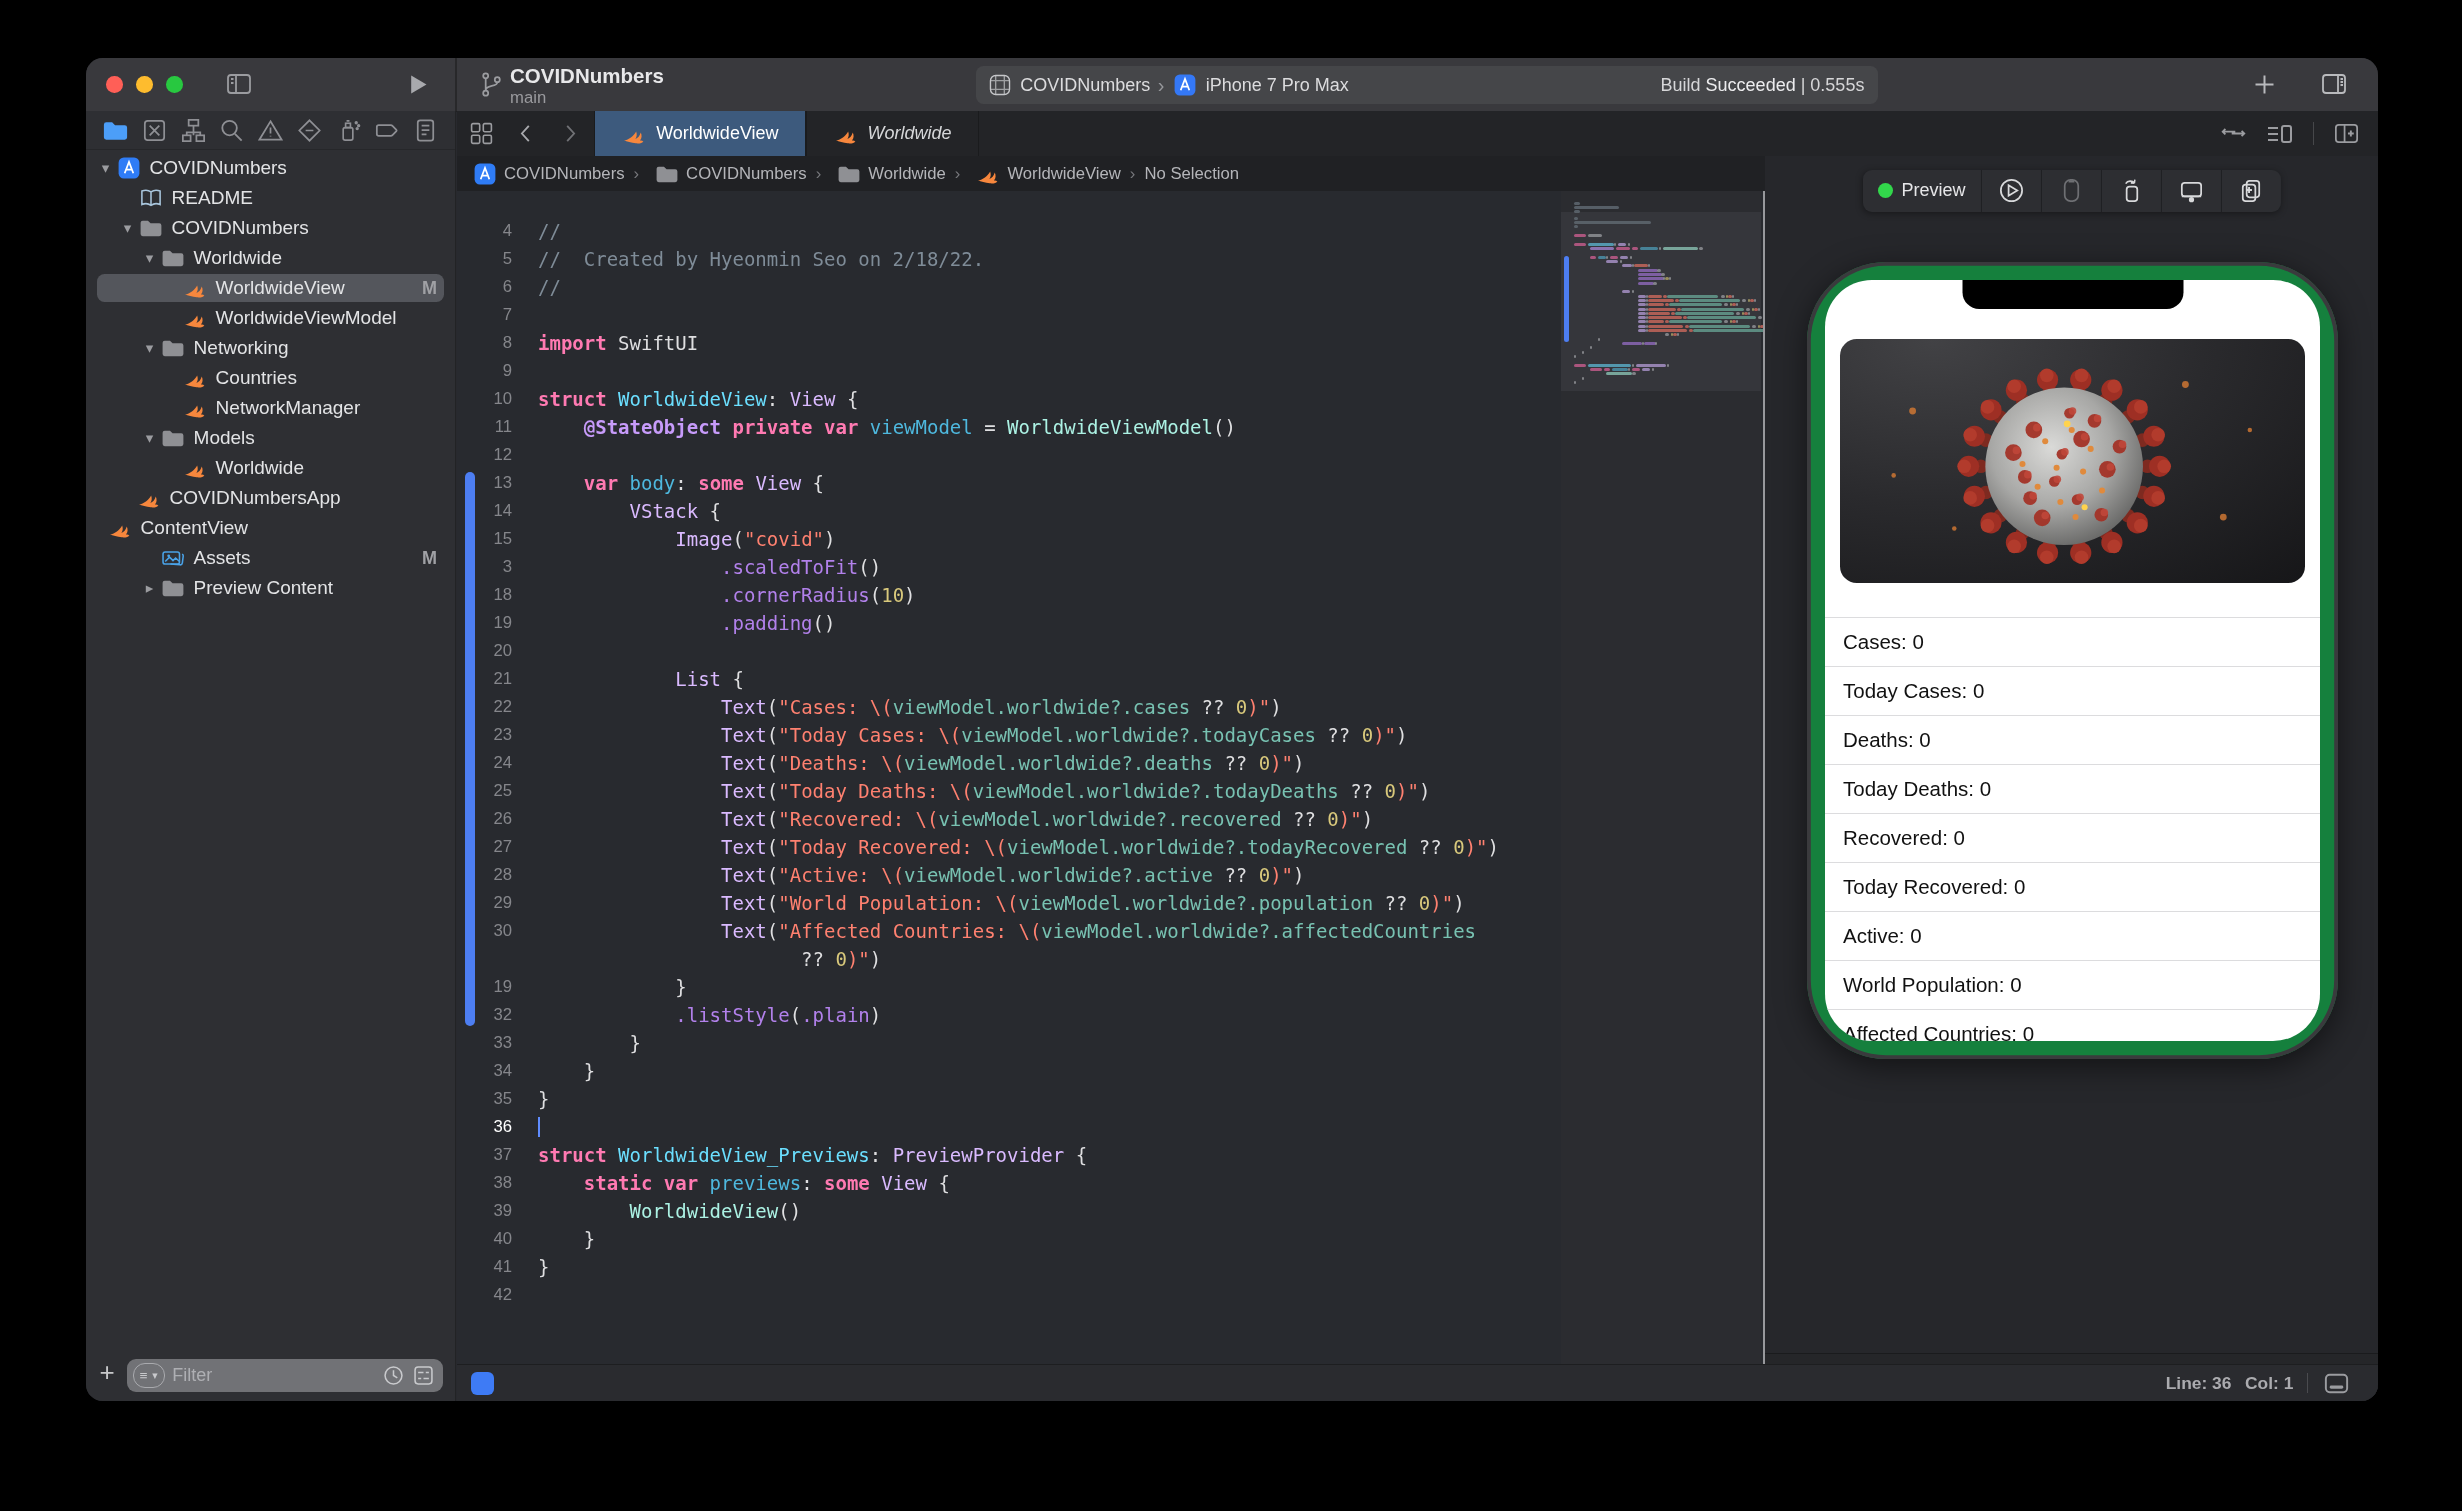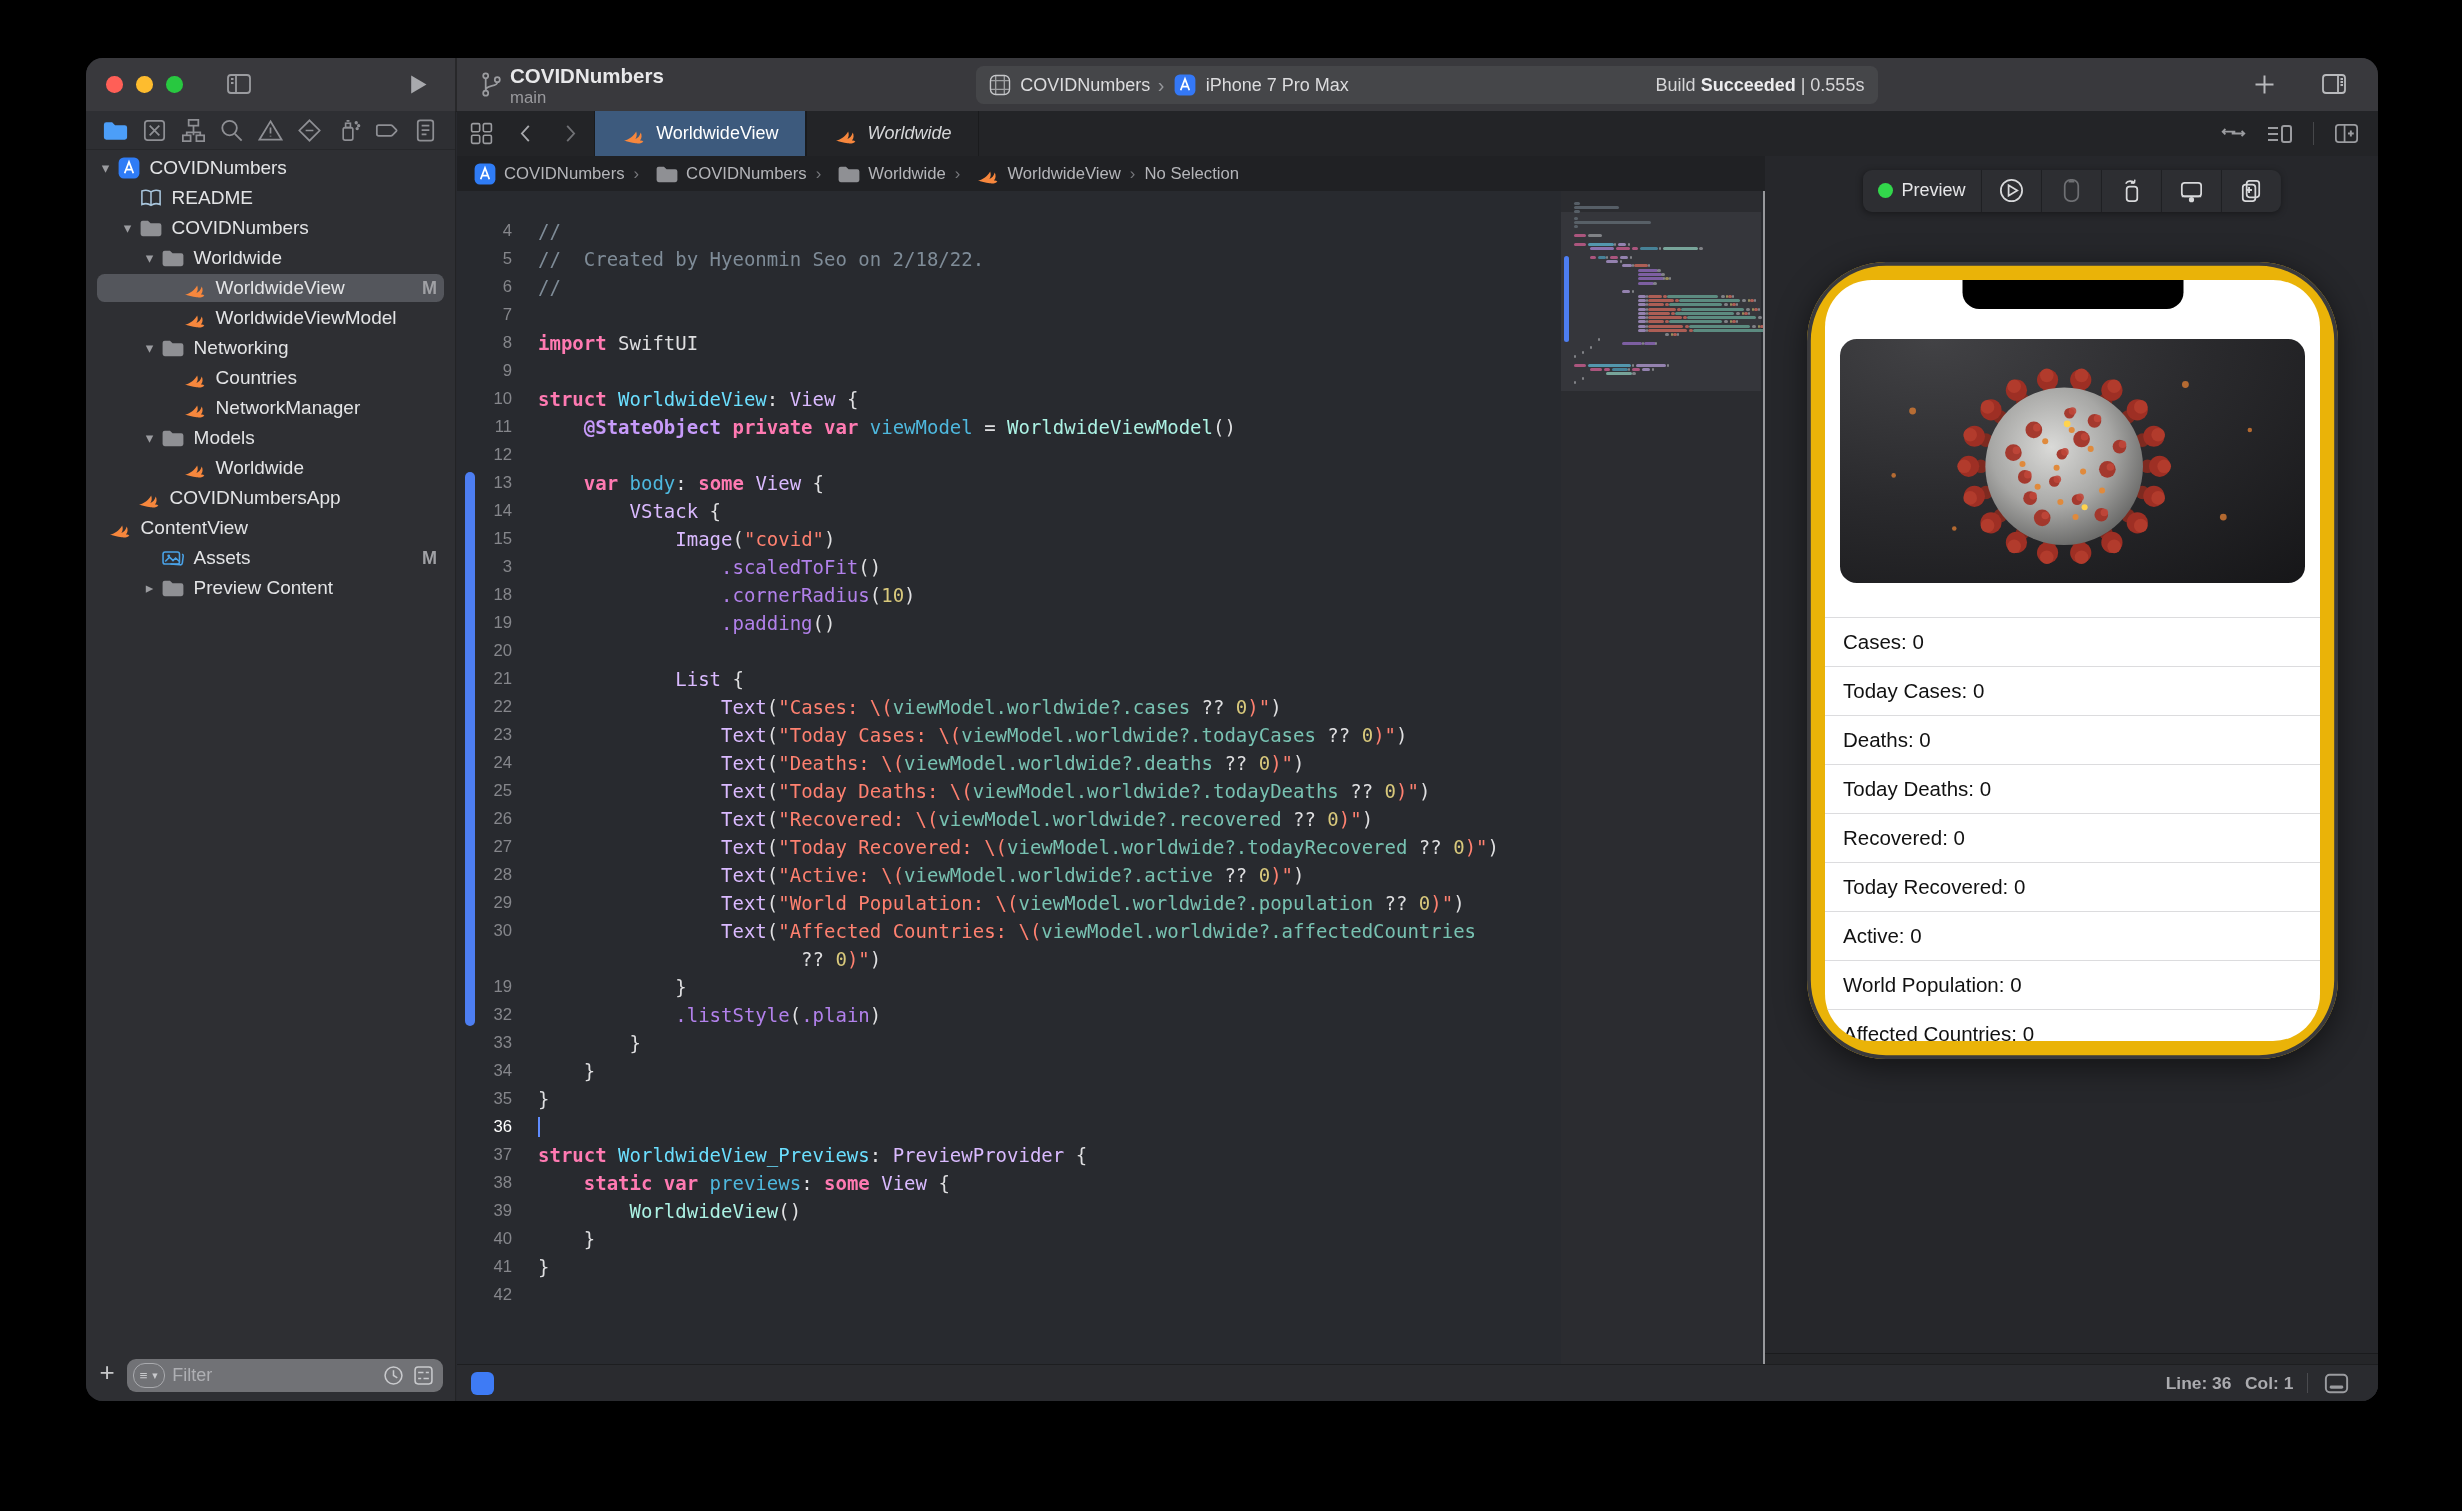--- a/index.html
+++ b/index.html
@@ -15,21 +15,21 @@
   .tl.r{left:20px;background:#ff5f57}.tl.y{left:50px;background:#febc2e}.tl.g{left:80px;background:#28c840}
   .tb-ico{position:absolute;top:11.4px;color:#9b9ca0;}
   .tb-sep{position:absolute;left:369px;top:0;width:1.5px;height:53px;background:#28282a;}
   .doc-title{position:absolute;left:424px;top:6px;color:#e8e8ea;font-size:20.5px;font-weight:700;}
   .doc-sub{position:absolute;left:424px;top:30px;color:#9a9a9e;font-size:16.7px;}
   .branch{position:absolute;left:391px;top:12px;}
   .scheme{position:absolute;left:890px;top:8.3px;width:902px;height:38px;background:#454649;
           border-radius:7.6px;display:flex;align-items:center;font-size:18px;color:#dcdcde;}
   .scheme .sp{margin:0 7.6px;color:#97989c;font-size:20px;}
   .build{margin-left:auto;margin-right:13.6px;color:#d6d6d8;}
-  .build b{font-weight:700;color:#ececee;}
+  .build b{font-weight:400;color:#ececee;}
   
   .sidebar{position:absolute;left:0;top:53px;width:369px;height:1290px;background:#2e2f33;
            border-right:1.5px solid #222325;}
   .navstrip{position:absolute;left:0;top:0;width:100%;height:39px;border-bottom:0.8px solid #26272a;
             display:flex;align-items:center;justify-content:space-between;padding:0 15px;box-sizing:border-box;}
   .tree{position:absolute;left:0;top:42px;width:100%;bottom:53px;overflow:hidden;}
   .trow{position:relative;height:30px;display:flex;align-items:center;color:#e3e4e6;font-size:19px;}
   .trow .chev{width:21px;display:inline-flex;justify-content:center;color:#9b9ca0;font-size:15px;flex:0 0 21px;}
   .trow .fico{width:26px;height:23px;margin-right:7.6px;flex:0 0 26px;display:inline-flex;align-items:center;}
   .trow .badge{position:absolute;right:18px;color:#a0a1a5;font-weight:700;font-size:18px;}
@@ -86,21 +86,21 @@
            font-size:17.4px;font-weight:600;padding-right:27px;}
   .lc-sep{width:1.5px;height:20px;background:#4a4b4f;}
   
   .previewcol{position:absolute;left:1308px;top:45px;width:613px;bottom:0;background:#26272b;}
   .pvpill{position:absolute;left:50%;transform:translateX(-50%);top:13.6px;height:42px;background:#2d2e32;
           border-radius:9px;display:flex;align-items:center;color:#e6e6e8;font-size:18px;
           box-shadow:0 1.5px 6px rgba(0,0,0,.35);}
   .pvseg{display:flex;align-items:center;padding:0 15px;height:100%;border-left:0.8px solid #202124;}
   .pvseg:first-child{border-left:none;}
   .gdot{width:15px;height:15px;border-radius:50%;background:#32d74b;margin-right:9px;}
-  .phone{position:absolute;left:42px;top:106px;width:531px;height:797px;background:#eab308;
+  .phone{position:absolute;left:42px;top:106px;width:531px;height:797px;background:#15803d;
          border-radius:79px;box-shadow:inset 0 0 0 3.8px #3a3a3d, 0 7.6px 30px rgba(0,0,0,.5);}
   .pscreen{position:absolute;left:18px;top:18px;right:18px;bottom:18px;background:#fff;
            border-radius:47px;overflow:hidden;}
   .notch{position:absolute;left:50%;transform:translateX(-50%);top:0;width:221px;height:29px;
          background:#000;border-radius:0 0 16.7px 16.7px;}
   .covidcard{position:absolute;left:15px;top:59px;right:15px;height:244px;border-radius:16.7px;overflow:hidden;
              background:radial-gradient(130% 150% at 20% 0%,#424245 0%,#2a2a2d 45%,#121214 100%);}
   .plist{position:absolute;left:0;top:337px;right:0;}
   .prow{height:48px;display:flex;align-items:center;padding-left:18px;font-size:20.5px;color:#111;
         border-bottom:1.5px solid #dcdcde;}

